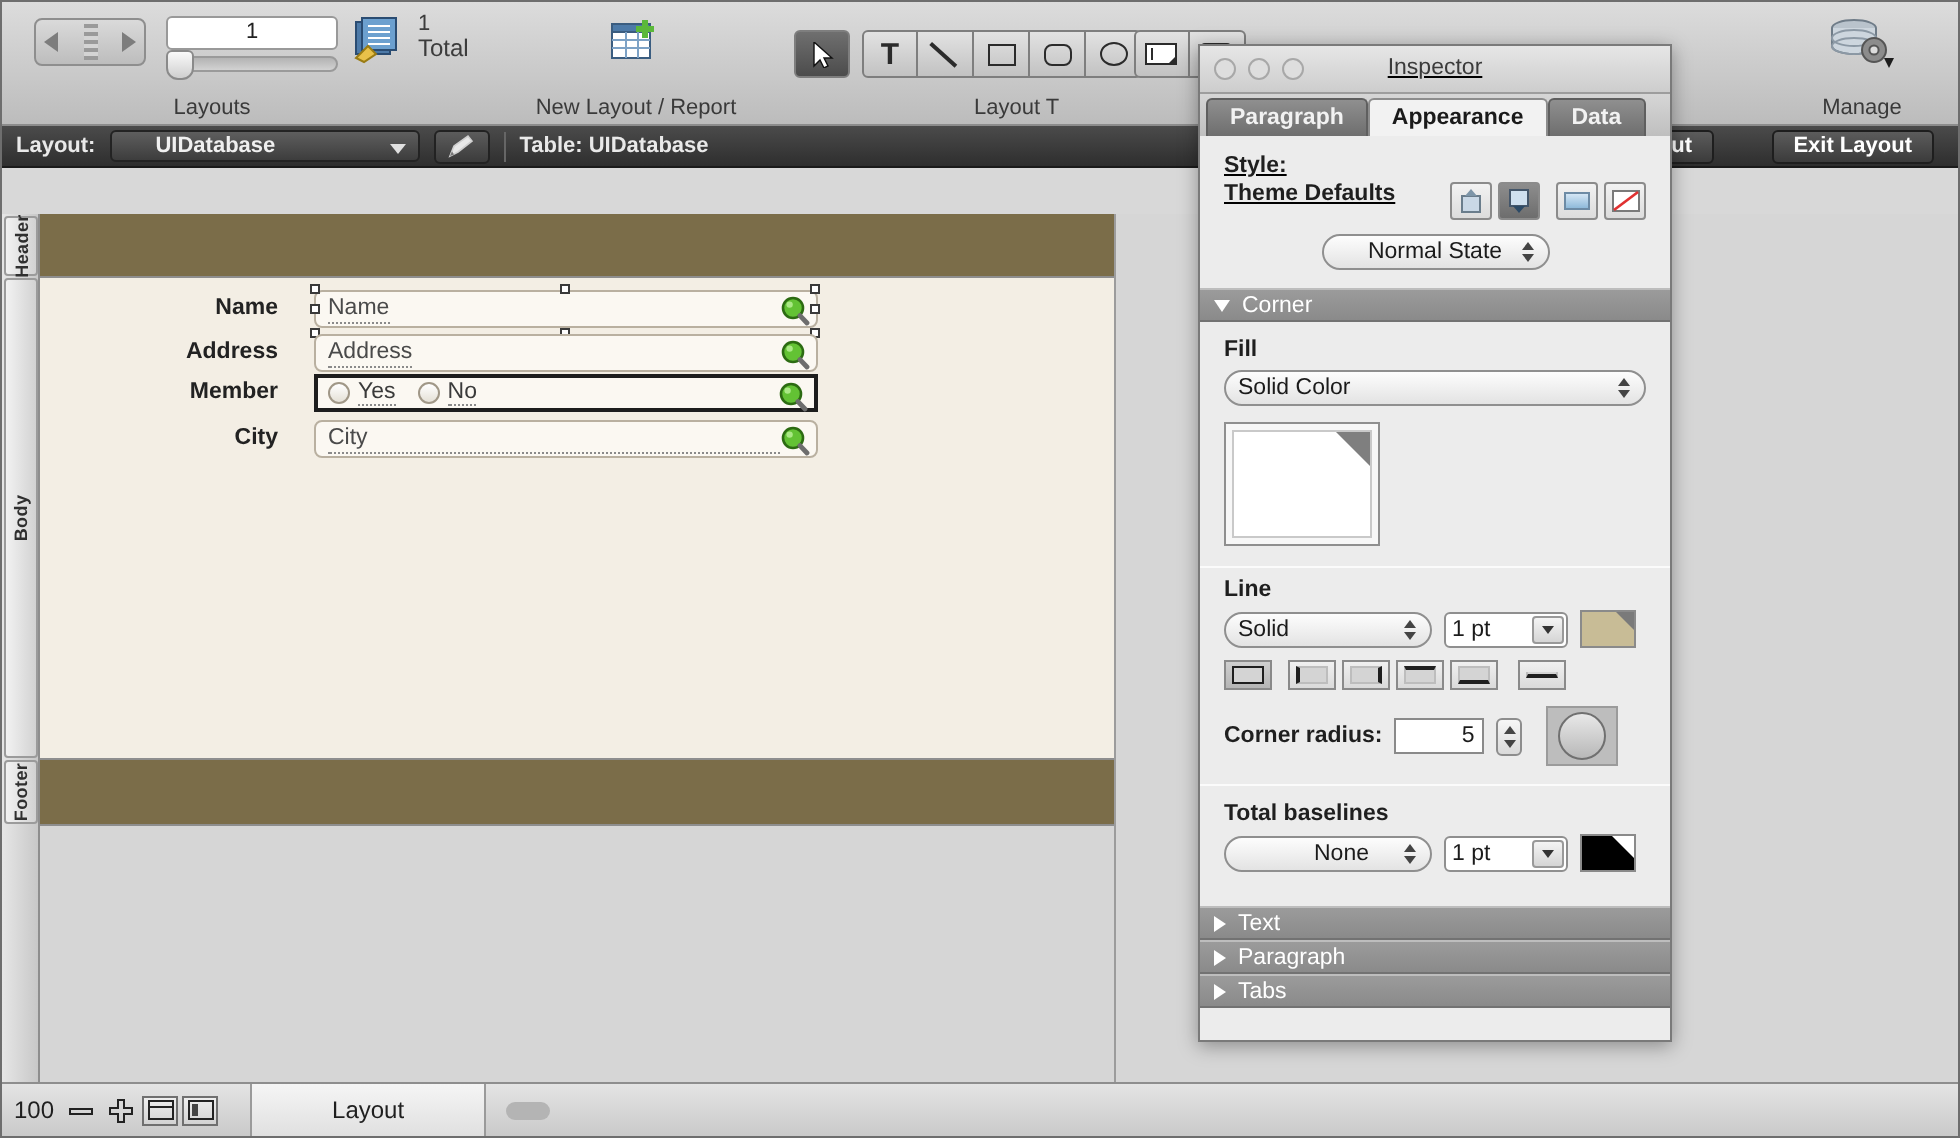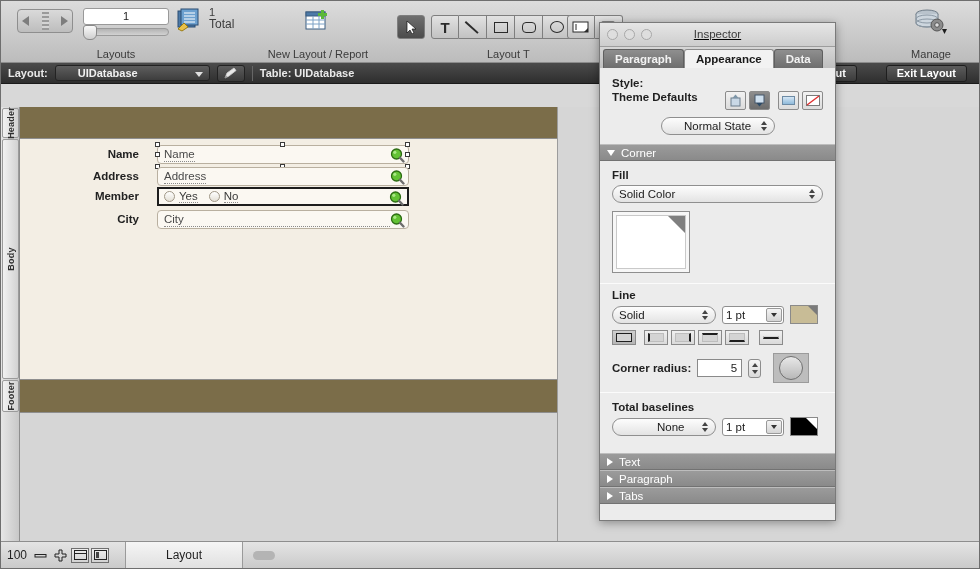--- a/index.html
+++ b/index.html
@@ -377,21 +377,21 @@
             <line x1="7" y1="11" x2="18" y2="11"></line>
               <line x1="7" y1="14" x2="18" y2="14"></line>
           </g>
           <polygon points="1,21 7,15 11,19 5,23" fill="#e8c14a" stroke="#9a7c14"></polygon>
         </svg>
       </div>
       <div class="total-wrap">
         <div class="n">1</div>
         <div class="t">Total</div>
       </div>
-      <div class="tb-caption" style="left:14px; width:170px;">Layouts</div>
+      <div class="tb-caption" style="left:4px; width:170px;">Layouts</div>
     </div>
 
     <div class="tb-group" style="left:240px; width:154px;">
       <div class="newlayout-icon">
         <svg width="28" height="24" viewBox="0 0 28 24">
           <rect x="2" y="3" width="19" height="17" fill="#fff" stroke="#3b5d80"></rect>
           <rect x="2" y="3" width="19" height="4" fill="#4d7aa8" stroke="#3b5d80"></rect>
           <g stroke="#7da2c6" stroke-width="1">
             <line x1="2" y1="11" x2="21" y2="11"></line>
               <line x1="2" y1="15" x2="21" y2="15"></line>
@@ -614,21 +614,21 @@
 
   <div id="insp-tabs">
     <div class="itab">Paragraph</div>
     <div class="itab active">Appearance</div>
     <div class="itab">Data</div>
   </div>
 
   <div id="insp-body">
 
     <div class="pane" style="padding:9px 12px 0;">
-      <div style="display:flex; justify-content:space-between; align-items:flex-start;">
+      <div style="display:flex; justify-content:space-between; align-items:flex-start;text-decoration:underline;">
         <div>
           <div class="sublabel">Style:</div>
           <div class="sublabel" style="margin-top:2px;">Theme Defaults</div>
         </div>
         <div class="row" style="gap:3px; margin-top:14px;">
           <div class="stylebtn">
             <svg width="13" height="13" viewBox="0 0 13 13">
                 <rect x="2" y="4" width="9" height="8" fill="#c9d8e6" stroke="#6a7d8c"></rect>
                 <polygon points="6.5,0.5 9.5,4 3.5,4" fill="#7d95a8"></polygon>
               </svg>

